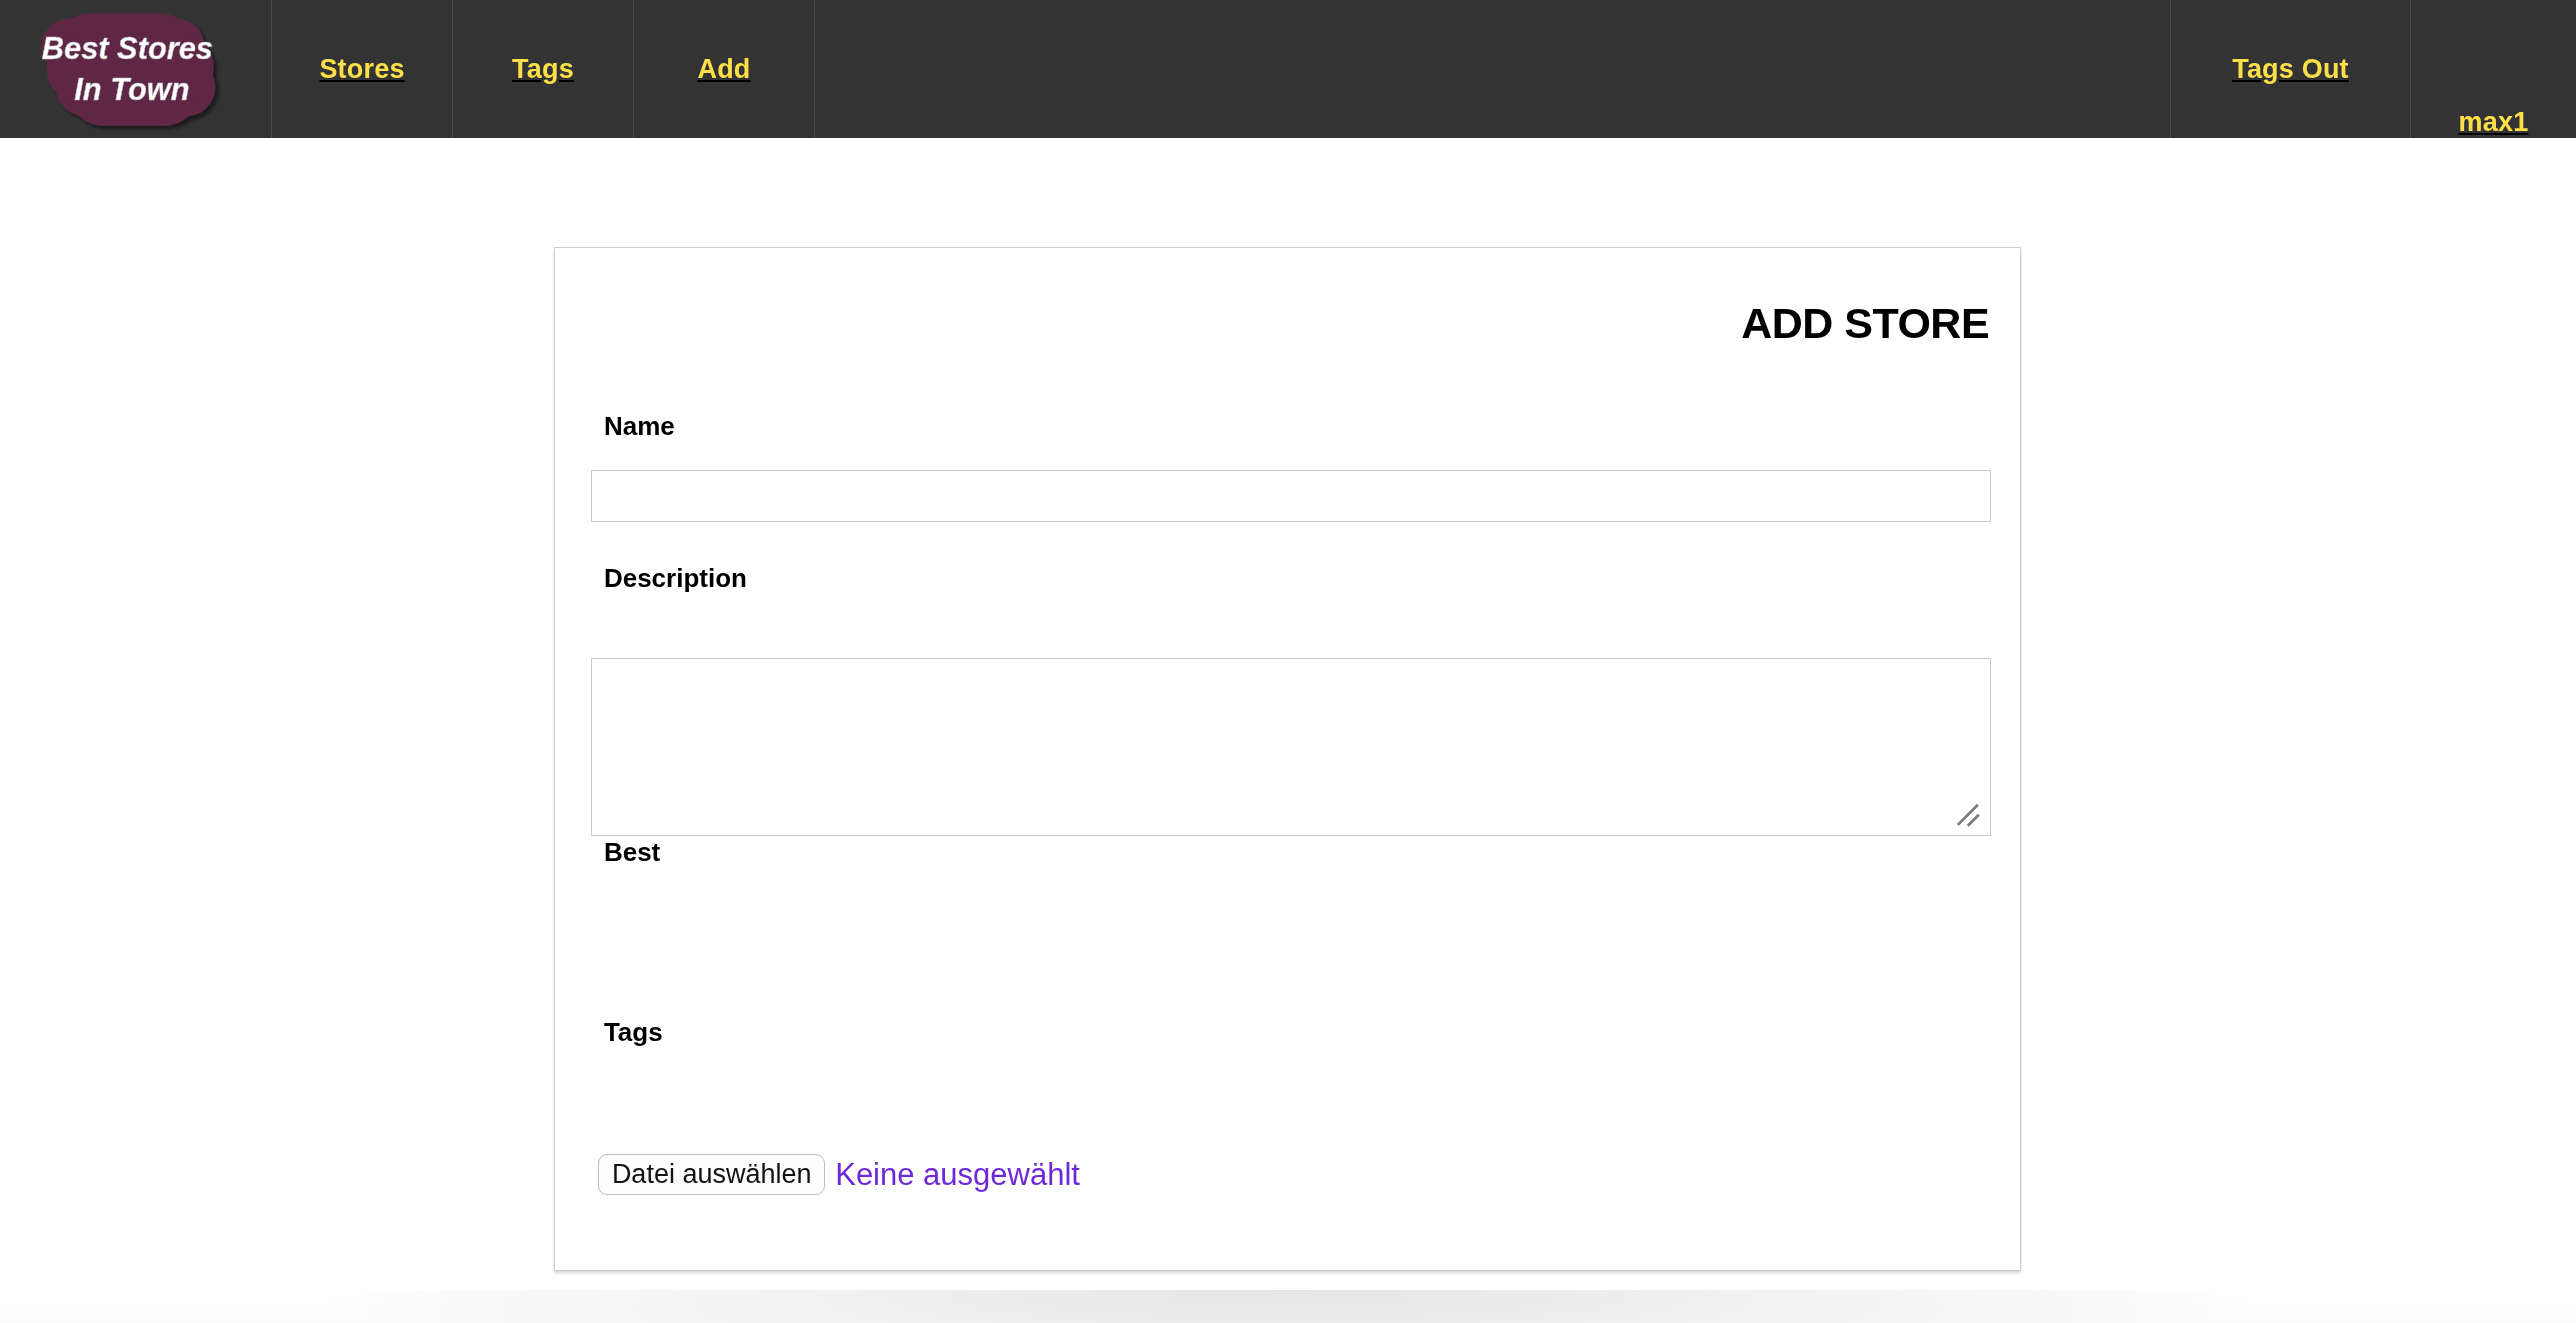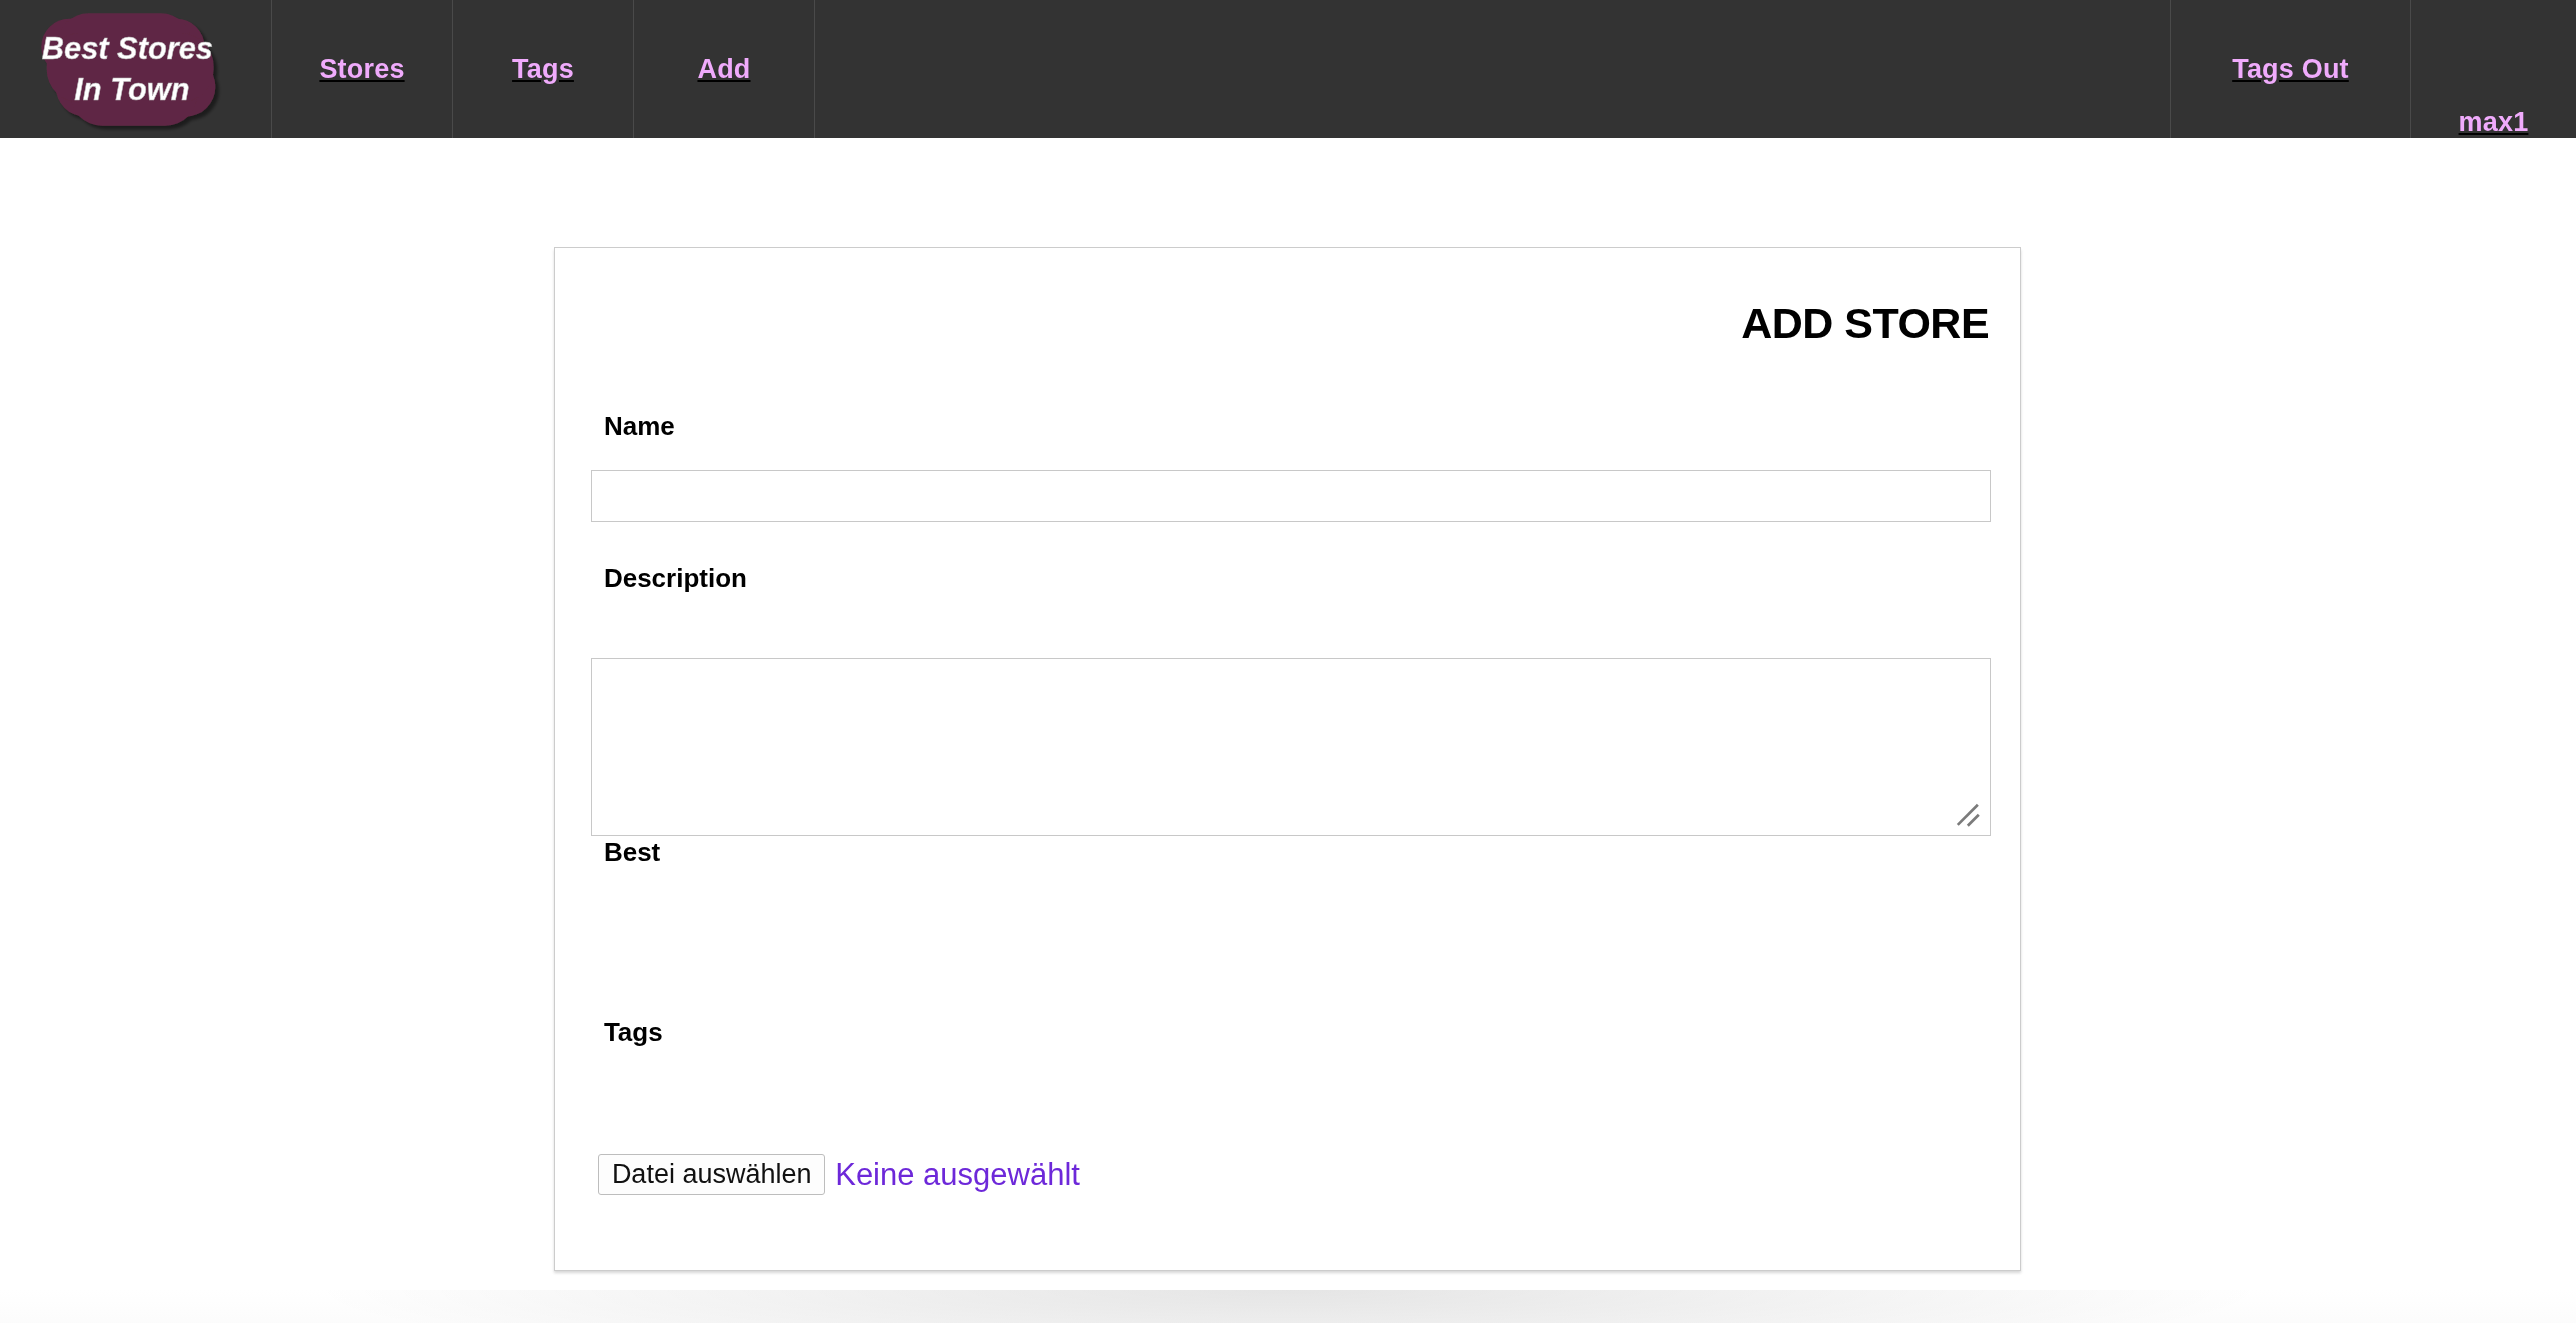--- a/index.html
+++ b/index.html
@@ -48,21 +48,21 @@
   }
   .logo svg { display: block; }
 
   .nav-item {
     flex: 0 0 181px;
     display: flex;
     align-items: center;
     justify-content: center;
     border-right: 1.8px solid #4a4a4a;
     box-sizing: border-box;
-    color: #f0abfc;
+    color: #fde047;
     font-size: 27px;
     font-weight: bold;
     letter-spacing: 0.2px;
     cursor: pointer;
     user-select: none;
   }
   .nav-spacer {
     flex: 1 1 auto;
     border-right: 1.8px solid #4a4a4a;
     box-sizing: border-box;
@@ -183,21 +183,21 @@
   }
   .file-btn {
     border: 1.8px solid #bdbdbd;
     background: #fdfdfd;
     padding: 3.6px 12.7px 5.4px 12.7px;
     font-family: "Liberation Sans", sans-serif;
     font-size: 27px;
     color: #111111;
     line-height: 1.12;
     cursor: pointer;
-    border-radius: 3px;
+    border-radius: 9px;
   }
   .file-status {
     font-size: 31px;
     color: #6d28d9;
     line-height: 1.1;
   }
 
   
   .tag-row {
     position: absolute;

